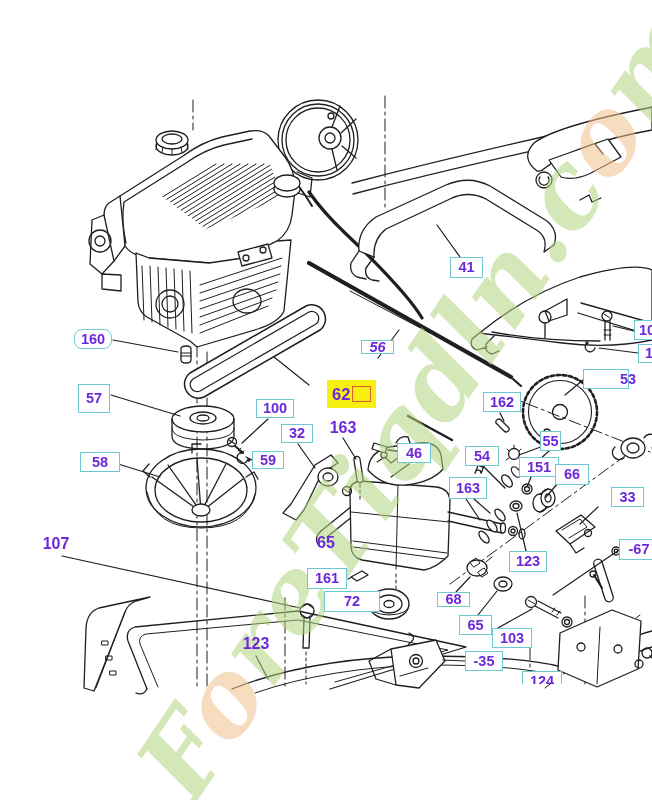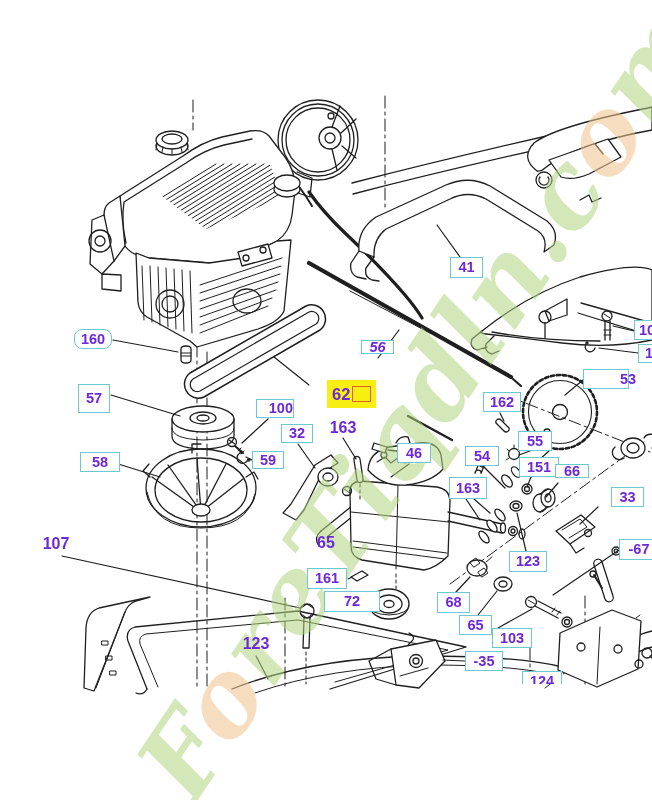--- a/index.html
+++ b/index.html
@@ -346,21 +346,21 @@
       </div>
       <div class="lbl " style="left: 80px; top: 452px; width: 40px; height: 20px;">
         <span>58</span>
       </div>
       <div class="lbl plain" style="left: 36px; top: 533px; width: 40px; height: 22px;">
         <span>107</span>
       </div>
       <div class="lbl plain" style="left: 236px; top: 633px; width: 40px; height: 22px;">
         <span>123</span>
       </div>
-      <div class="lbl " style="left: 256px; top: 399px; width: 38px; height: 19px; justify-content: flex-end;">
+      <div class="lbl " style="left: 256px; top: 399px; width: 38px; height: 19px;">
         <span>100</span>
       </div>
       <div class="lbl " style="left: 252px; top: 451px; width: 32px; height: 18px;">
         <span>59</span>
       </div>
       <div class="lbl " style="left: 281px; top: 424px; width: 32px; height: 19px;">
         <span>32</span>
       </div>
       <div class="lbl highlight" style="left: 308px; top: 380px; width: 49px; height: 28px; background: rgb(247, 238, 18); margin-left: 19px;">
         <span>62</span>
@@ -386,45 +386,45 @@
       </div>
       <div class="lbl " style="left: 397px; top: 443px; width: 34px; height: 20px;">
         <span>46</span>
       </div>
       <div class="lbl " style="left: 483px; top: 392px; width: 38px; height: 20px;">
         <span>162</span>
       </div>
       <div class="lbl " style="left: 583px; top: 369px; width: 36px; height: 20px; padding-left: 44px;">
         <span>53</span>
       </div>
-      <div class="lbl " style="left: 518px; top: 431px; width: 34px; height: 20px;">
+      <div class="lbl " style="left: 540px; top: 431px; width: 21px; height: 20px;">
         <span>55</span>
       </div>
       <div class="lbl " style="left: 465px; top: 446px; width: 34px; height: 20px;">
         <span>54</span>
       </div>
       <div class="lbl " style="left: 519px; top: 457px; width: 40px; height: 20px;">
         <span>151</span>
       </div>
-      <div class="lbl " style="left: 555px; top: 464px; width: 34px; height: 14px;">
+      <div class="lbl " style="left: 555px; top: 464px; width: 34px; height: 21px;">
         <span>66</span>
       </div>
       <div class="lbl " style="left: 587px; top: 487px; width: 33px; height: 20px; margin-left: 24px;">
         <span>33</span>
       </div>
       <div class="lbl " style="left: 449px; top: 477px; width: 38px; height: 22px;">
         <span>163</span>
       </div>
       <div class="lbl " style="left: 509px; top: 551px; width: 38px; height: 21px;">
         <span>123</span>
       </div>
       <div class="lbl " style="left: 619px; top: 539px; width: 40px; height: 21px;">
         <span>-67</span>
       </div>
-      <div class="lbl " style="left: 437px; top: 592px; width: 33px; height: 21px; justify-content: center;">
+      <div class="lbl " style="left: 437px; top: 592px; width: 33px; height: 15px; justify-content: center;">
         <span>68</span>
       </div>
       <div class="lbl " style="left: 459px; top: 615px; width: 33px; height: 20px;">
         <span>65</span>
       </div>
       <div class="lbl " style="left: 492px; top: 628px; width: 40px; height: 20px;">
         <span>103</span>
       </div>
       <div class="lbl " style="left: 465px; top: 651px; width: 38px; height: 20px;">
         <span>-35</span>

